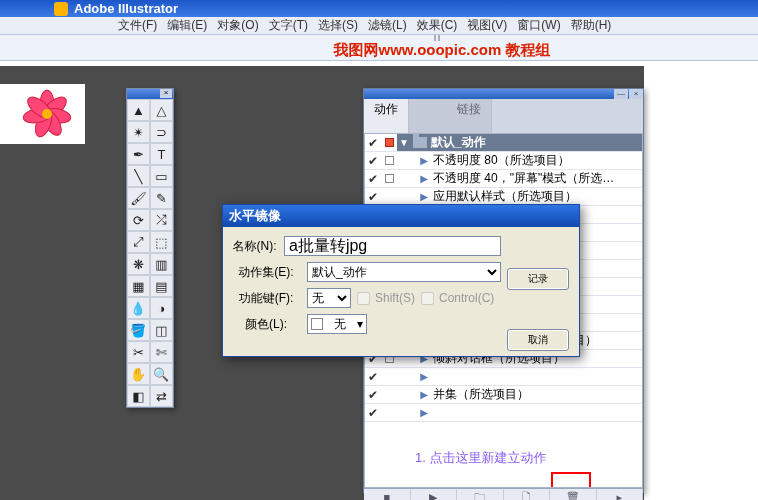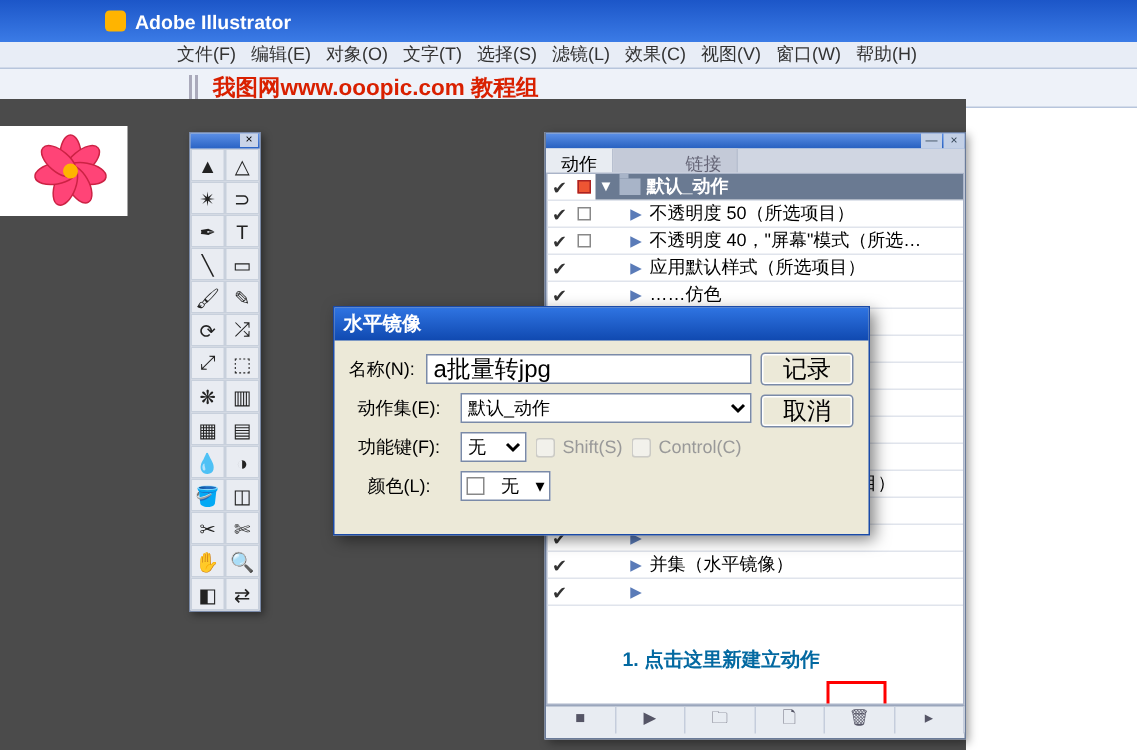--- a/index.html
+++ b/index.html
@@ -1,77 +1,77 @@
 <!DOCTYPE html>
 <html><head>
 <meta charset="utf-8">
 <style>
 * { box-sizing: border-box; margin: 0; padding: 0; font-family: "Microsoft YaHei", SimSun, sans-serif; }
 body { width: 758px; height: 500px; background: #fff; position: relative; overflow: hidden; font-size: 12px; }
 
 
-.titlebar { height: 28px; background: linear-gradient(#1c56c8,#3b7be6); color: #fff; display: flex; align-items: center; padding-left: 70px; gap: 6px; font-size: 13px; font-weight: bold; }
+.titlebar { height: 17px; background: linear-gradient(#1c56c8,#3b7be6); color: #fff; display: flex; align-items: center; padding-left: 54px; gap: 6px; font-size: 13px; font-weight: bold; }
 .titlebar .logo { width: 14px; height: 14px; background: #ffb400; border-radius: 3px; display: inline-block; }
 
 
 .menubar { height: 18px; background: #e8edf6; display: flex; align-items: center; padding-left: 118px; gap: 10px; color: #333; border-bottom: 1px solid #b7c5dc; }
 .menubar span { cursor: default; }
 
 
-.banner { height: 26px; display: flex; align-items: center; padding-left: 126px; font-size: 15px; font-weight: bold; color: #d92000; border-bottom: 1px solid #b7c5dc; background: #eef2f9; }
+.banner { height: 26px; display: flex; align-items: center; padding-left: 126px; font-size: 15px; font-weight: bold; color: #d92000; border-bottom: 1px solid #b7c5dc; background: #eef2f9; flex-direction: column; }
 .banner .bar { width: 6px; height: 18px; border-left: 2px solid #aab; border-right: 2px solid #aab; margin-right: 10px; }
 
 
 .workspace { position: absolute; top: 66px; left: 0; right: 114px; bottom: 0; background: #4b4b4b; }
 .workspace .artboard { position: absolute; top: 18px; left: 0; width: 85px; height: 60px; background: #fff; }
 .artboard svg { position: absolute; left: 20px; top: 5px; }
 
 
 .toolpal { position: absolute; top: 88px; left: 126px; width: 48px; background: #e9ecf2; border: 1px solid #7a8aa8; box-shadow: 2px 2px 5px rgba(0,0,0,.4); }
 .toolpal .header { height: 10px; background: linear-gradient(#5b8fe6,#2a63c4); position: relative; }
 .toolpal .header .x { position: absolute; right: 1px; top: 0; width: 12px; height: 9px; background: #c9d4e8; font-size: 8px; line-height: 8px; text-align: center; }
 .toolpal .grid { display: grid; grid-template-columns: 1fr 1fr; }
 .toolpal .tool { height: 22px; border: 1px solid #c8d0dc; display: flex; align-items: center; justify-content: center; background: #e9ecf2; font-size: 13px; color: #222; }
 
 
 .rtpanel { position: absolute; top: 88px; right: 114px; width: 281px; height: 405px; background: #e8ecf2; border: 1px solid #6a7b99; box-shadow: 2px 2px 6px rgba(0,0,0,.4); }
 .rtpanel .phead { height: 10px; background: linear-gradient(#5b8fe6,#2760bf); display: flex; justify-content: flex-end; }
 .rtpanel .phead div { width: 14px; height: 10px; background: #c3d0e6; margin-left: 1px; font-size: 8px; text-align: center; line-height: 9px; color: #345; }
-.rtpanel .tabs { height: 16px; display: flex; background: #d0d6e2; font-size: 12px; }
+.rtpanel .tabs { height: 34px; display: flex; background: #d0d6e2; font-size: 12px; }
 .rtpanel .tab { padding: 2px 10px; background: #e8ecf2; border-right: 1px solid #b8c0d0; }
 .rtpanel .tab.inactive { background: #c4cad8; color: #667; padding-left: 48px; }
 .rtpanel .list { height: 355px; overflow: hidden; background: #fff; border: 1px solid #aab4c8; margin: 0 0 0 0; position: relative; }
 .rtpanel .row { display: flex; align-items: center; height: 18px; border-bottom: 1px solid #e0e4ec; font-size: 12px; }
 .rtpanel .row .chk { width: 16px; text-align: center; color: #333; }
 .rtpanel .row .stop { width: 16px; text-align: center; }
 .rtpanel .row .stop .sq { display: inline-block; width: 9px; height: 9px; border: 1px solid #888; }
 .rtpanel .row .stop .sq.red { background: #e53; border-color: #a22; }
 .rtpanel .row .stop .sq.empty { background: #fff; }
 .rtpanel .row .content { flex: 1; display: flex; align-items: center; padding-left: 2px; gap: 4px; }
 .rtpanel .row.header .content { background: #6a7a92; color: #fff; font-weight: bold; }
 .rtpanel .row.header .content .arrow { color: #fff; }
 .rtpanel .row .arrow { color: #5a7bb8; font-size: 10px; width: 10px; text-align: center; }
 .rtpanel .row .label { white-space: nowrap; overflow: hidden; text-overflow: ellipsis; flex: 1; }
 .rtpanel .row.child .content { padding-left: 22px; }
 .rtpanel .row.blank { background: #fff; }
-.rtpanel .annot { position: absolute; color: #0369a1; font-weight: bold; font-size: 13px; }
+.rtpanel .annot { position: absolute; color: #8b5cf6; font-weight: normal; font-size: 13px; }
 .rtpanel .footer { height: 18px; display: flex; align-items: center; border-top: 1px solid #9aa6bc; background: #e8ecf2; }
 .rtpanel .footer .fbtn { flex: 1; text-align: center; border-right: 1px solid #c5cddc; height: 18px; line-height: 16px; font-size: 11px; color: #556; }
 .rtpanel .redbox { position: absolute; border: 2px solid #f00; }
 
 
 .dialog { position: absolute; left: 222px; top: 204px; width: 358px; height: 153px; border: 1px solid #1a4aa8; box-shadow: 3px 3px 10px rgba(0,0,0,.5); background: #ece9d8; }
 .dialog .dtitle { height: 22px; background: linear-gradient(#2f74e2,#1049b0); color: #fff; display: flex; align-items: center; padding: 0 6px; font-size: 13px; font-weight: bold; }
 .dialog .body { padding: 6px 8px; }
 .dialog .frow { display: flex; align-items: center; height: 26px; gap: 6px; }
 .dialog .flabel { width: 70px; text-align: center; }
 .dialog input[type=text] { flex: 1; height: 20px; border: 1px solid #7a8aa8; padding: 0 4px; background: #fff; font-size: 16px; }
 .dialog select { flex: 1; height: 20px; border: 1px solid #7a8aa8; background: #fff; font-size: 12px; }
 .dialog .btncol { position: absolute; right: 10px; top: 30px; width: 62px; display: flex; flex-direction: column; gap: 6px; }
-.dialog button { height: 22px; background: #ece9d8; border: 1px solid #7a8aa8; border-radius: 3px; font-size: 16px; box-shadow: inset 0 0 0 1px #fff; }
+.dialog button { height: 22px; background: #ece9d8; border: 1px solid #7a8aa8; border-radius: 3px; font-size: 10px; box-shadow: inset 0 0 0 1px #fff; margin-top: 33px; }
 .dialog .short { width: 44px; flex: none; }
 .dialog .colorbox { width: 60px; height: 20px; border: 1px solid #7a8aa8; background: #fff; display: flex; align-items: center; justify-content: space-between; padding: 0 3px; }
 .dialog .colorbox .sw { width: 12px; height: 12px; border: 1px solid #888; background: #fff; }
 .dialog .chkrow { display: flex; align-items: center; gap: 5px; color: #999; }
 .dialog .chkrow input { margin: 0; }
 .dialog .formArea { margin-right: 70px; }
 
 .folder-icon { width: 14px; height: 11px; background: #a8b4c8; display: inline-block; position: relative; }
 .folder-icon:before { content: ""; position: absolute; top: -3px; left: 0; width: 6px; height: 3px; background: #a8b4c8; }
 </style>
@@ -172,21 +172,21 @@
           <span class="folder-icon"></span>
           <span class="label">默认_动作</span>
         </div>
     </div>
     <div id="action-rows">
         <div class="row child">
           <div class="chk">✔</div>
           <div class="stop"><span class="sq empty"></span></div>
           <div class="content">
             <span class="arrow">▶</span>
-            <span class="label">不透明度 50（所选项目）</span>
+            <span class="label">不透明度 80（所选项目）</span>
           </div>
         </div>
         <div class="row child">
           <div class="chk">✔</div>
           <div class="stop"><span class="sq empty"></span></div>
           <div class="content">
             <span class="arrow">▶</span>
             <span class="label">不透明度 40，"屏幕"模式（所选…</span>
           </div>
         </div>
@@ -263,21 +263,21 @@
           <div class="stop"></div>
           <div class="content">
             <span class="arrow">▶</span>
           </div>
         </div>
         <div class="row child">
           <div class="chk">✔</div>
           <div class="stop"></div>
           <div class="content">
             <span class="arrow">▶</span>
-            <span class="label">并集（水平镜像）</span>
+            <span class="label">并集（所选项目）</span>
           </div>
         </div>
         <div class="row child">
           <div class="chk">✔</div>
           <div class="stop"></div>
           <div class="content">
             <span class="arrow">▶</span>
           </div>
         </div>
       </div>

